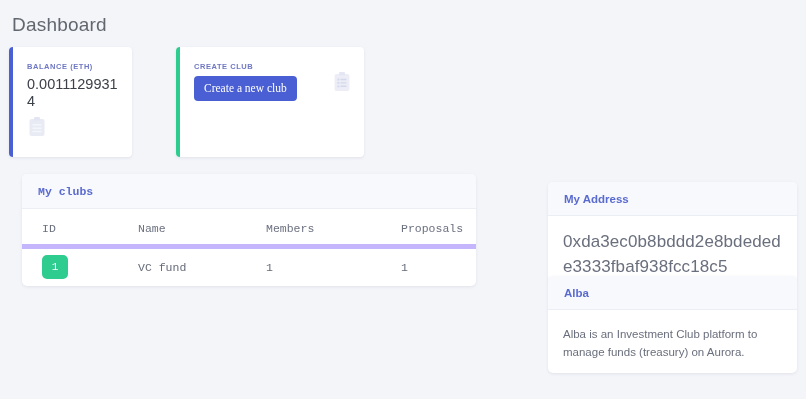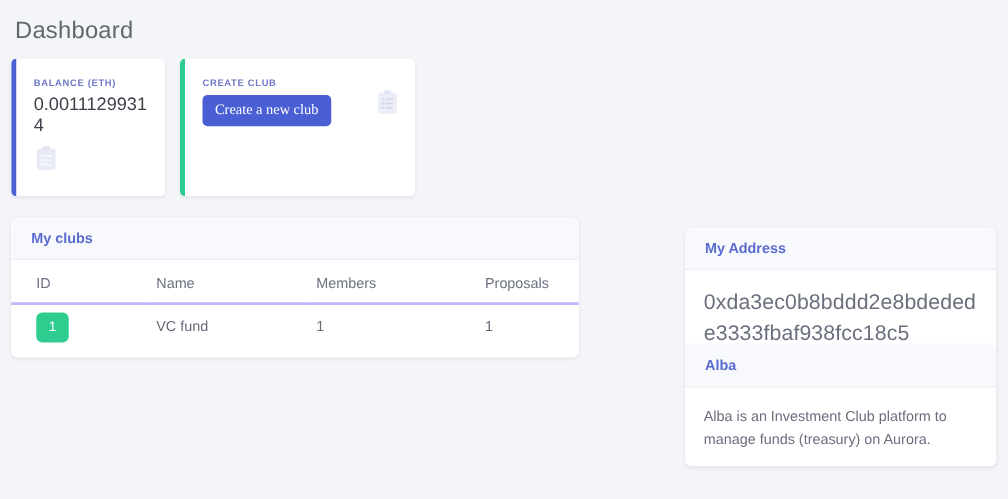--- a/index.html
+++ b/index.html
@@ -93,21 +93,21 @@
     top: 24px;
     opacity: 0.9;
   }
 
   .card-icon-under {
     margin-top: 6px;
     opacity: 0.85;
   }
 
   .card-w1 { width: 123px; }
-  .card-w2 { width: 188px; }
+  .card-w2 { width: 188px; margin-left: 32px; }
   .card-w3 { width: 188px; }
 
   .pill-btn {
     display: inline-block;
     border: none;
     border-radius: 4px;
     color: #ffffff;
     font-size: 11.5px;
     font-family: Liberation Serif, serif;
     padding: 6px 10px;
@@ -134,39 +134,40 @@
     font-size: 11.5px;
     font-weight: 700;
     color: #5a6bd0;
     border-bottom: 1px solid #eceef5;
   }
 
   .panel-body { padding: 0; }
 
   
   #panel-myclubs {
-    left: 9px;
+    left: 22px;
     top: 174px;
     width: 454px;
     height: 112px;
+    font-family: Liberation Mono, monospace;
   }
 
   table.clubs {
     width: 100%;
     border-collapse: collapse;
     table-layout: fixed;
   }
 
   table.clubs th {
     text-align: left;
     font-size: 11.5px;
     font-weight: 400;
     color: #6c7180;
     padding: 13px 8px 9px 8px;
-    border-bottom: 2px solid #c4b5fd;
+    border-bottom: 5px solid #c4b5fd;
   }
 
   table.clubs td {
     font-size: 11.5px;
     color: #666b78;
     padding: 6px 8px 8px 8px;
     vertical-align: middle;
   }
 
   table.clubs th.col-id,  table.clubs td.col-id  { width: 108px; padding-left: 20px; }

